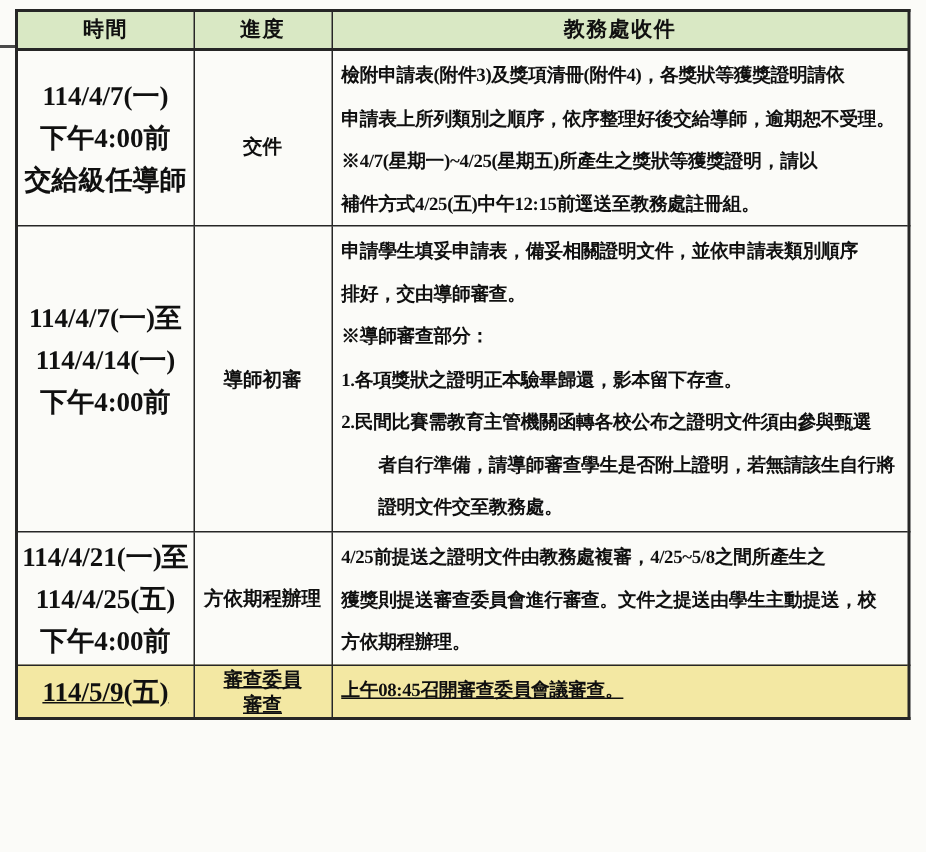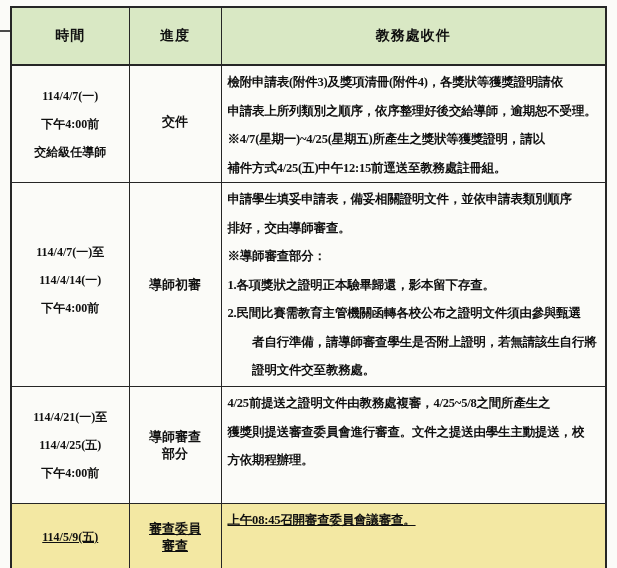--- a/index.html
+++ b/index.html
@@ -21,21 +21,21 @@
     position: absolute;
     left: 10px;
     top: 6px;
     width: 595px;
     border-collapse: collapse;
     table-layout: fixed;
     border: 2.5px solid var(--border, #222);
   }
   th, td {
     border: 1.5px solid var(--border, #222);
-    padding: 16px;
+    padding: 0;
     font-weight: bold;
     color: var(--text, #111);
   }
   thead th {
     background: var(--header-bg, #d9e8c4);
     height: 24px;
     font-size: 14px;
     text-align: center;
     vertical-align: middle;
     letter-spacing: 1px;
@@ -43,21 +43,21 @@
   }
   tr.r1 { height: 113px; }
   tr.r2 { height: 204px; }
   tr.r3 { height: 86px; }
   tr.r4 { height: 88px; }
   tr.r5 { height: 35px; text-decoration: underline; }
   td.time-cell {
     text-align: center;
     vertical-align: middle;
     white-space: pre-wrap;
-    font-size: 12px;
+    font-size: 18px;
     line-height: 28px;
   }
   tr.r2 td.time-cell { padding-bottom: 26px; }
   td.progress-cell {
     text-align: center;
     vertical-align: middle;
     white-space: pre-wrap;
     font-size: 13px;
     line-height: 17px;
   }
@@ -125,21 +125,21 @@
 ※導師審查部分：
 1.各項獎狀之證明正本驗畢歸還，影本留下存查。
 2.民間比賽需教育主管機關函轉各校公布之證明文件須由參與甄選
 　　者自行準備，請導師審查學生是否附上證明，若無請該生自行將
 　　證明文件交至教務處。</td>
       </tr>
       <tr class="r4">
         <td class="time-cell">114/4/21(一)至
 114/4/25(五)
 下午4:00前</td>
-        <td class="progress-cell">導師審查部分</td>
+        <td class="progress-cell">方依期程辦理</td>
         <td class="tasks-cell">4/25前提送之證明文件由教務處複審，4/25~5/8之間所產生之
 獲獎則提送審查委員會進行審查。文件之提送由學生主動提送，校
 方依期程辦理。</td>
       </tr>
       <tr class="r5 highlight">
         <td class="time-cell">114/5/9(五)</td>
         <td class="progress-cell">審查委員
 審查</td>
         <td class="tasks-cell">上午08:45召開審查委員會議審查。</td>
       </tr>

